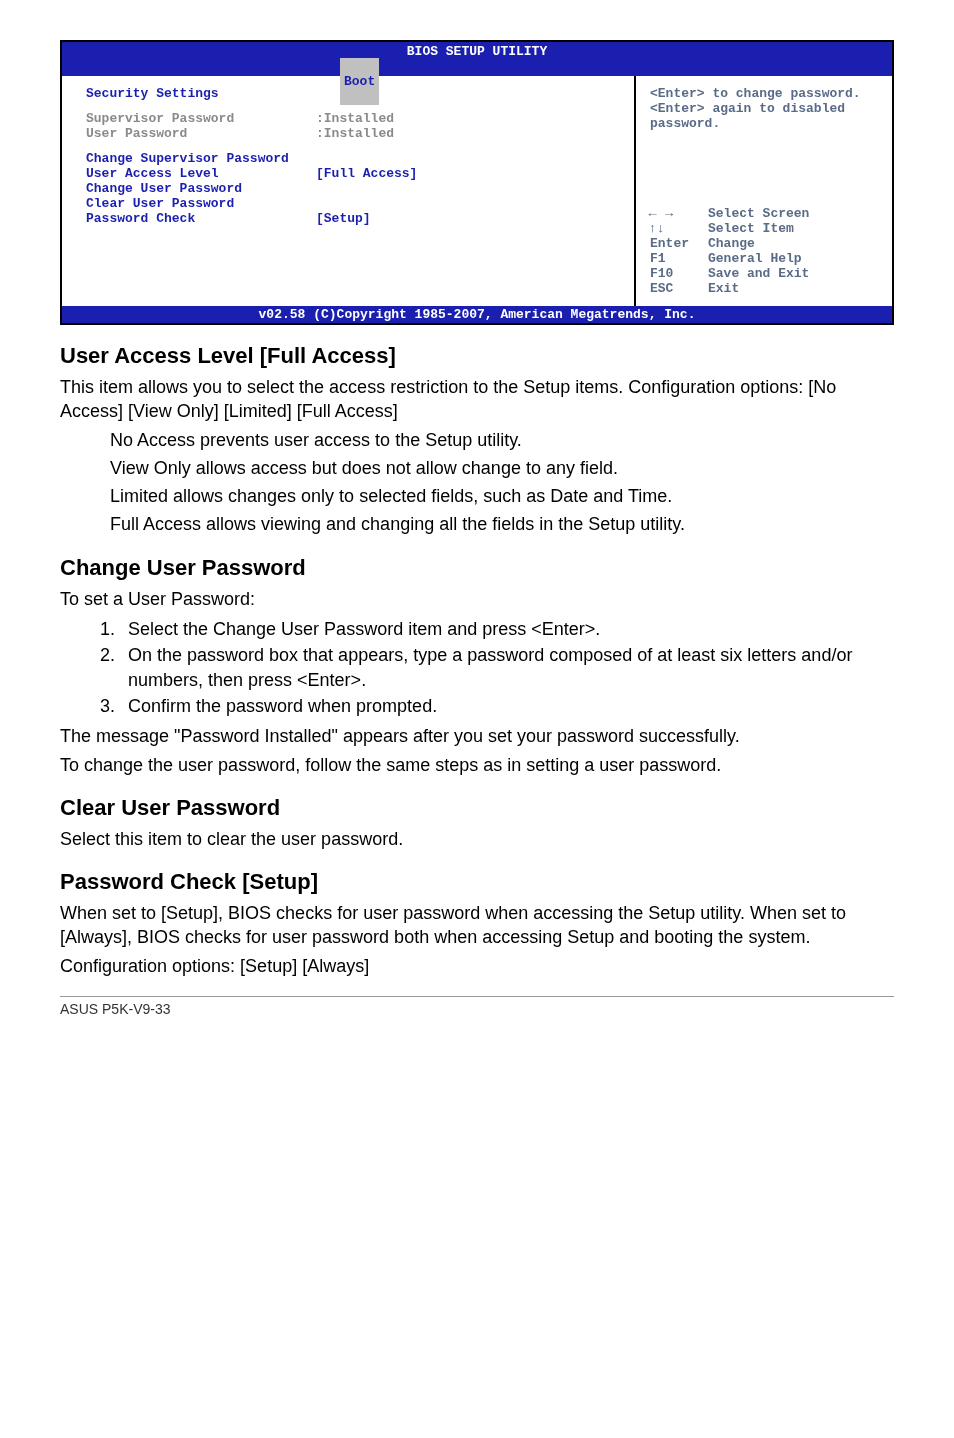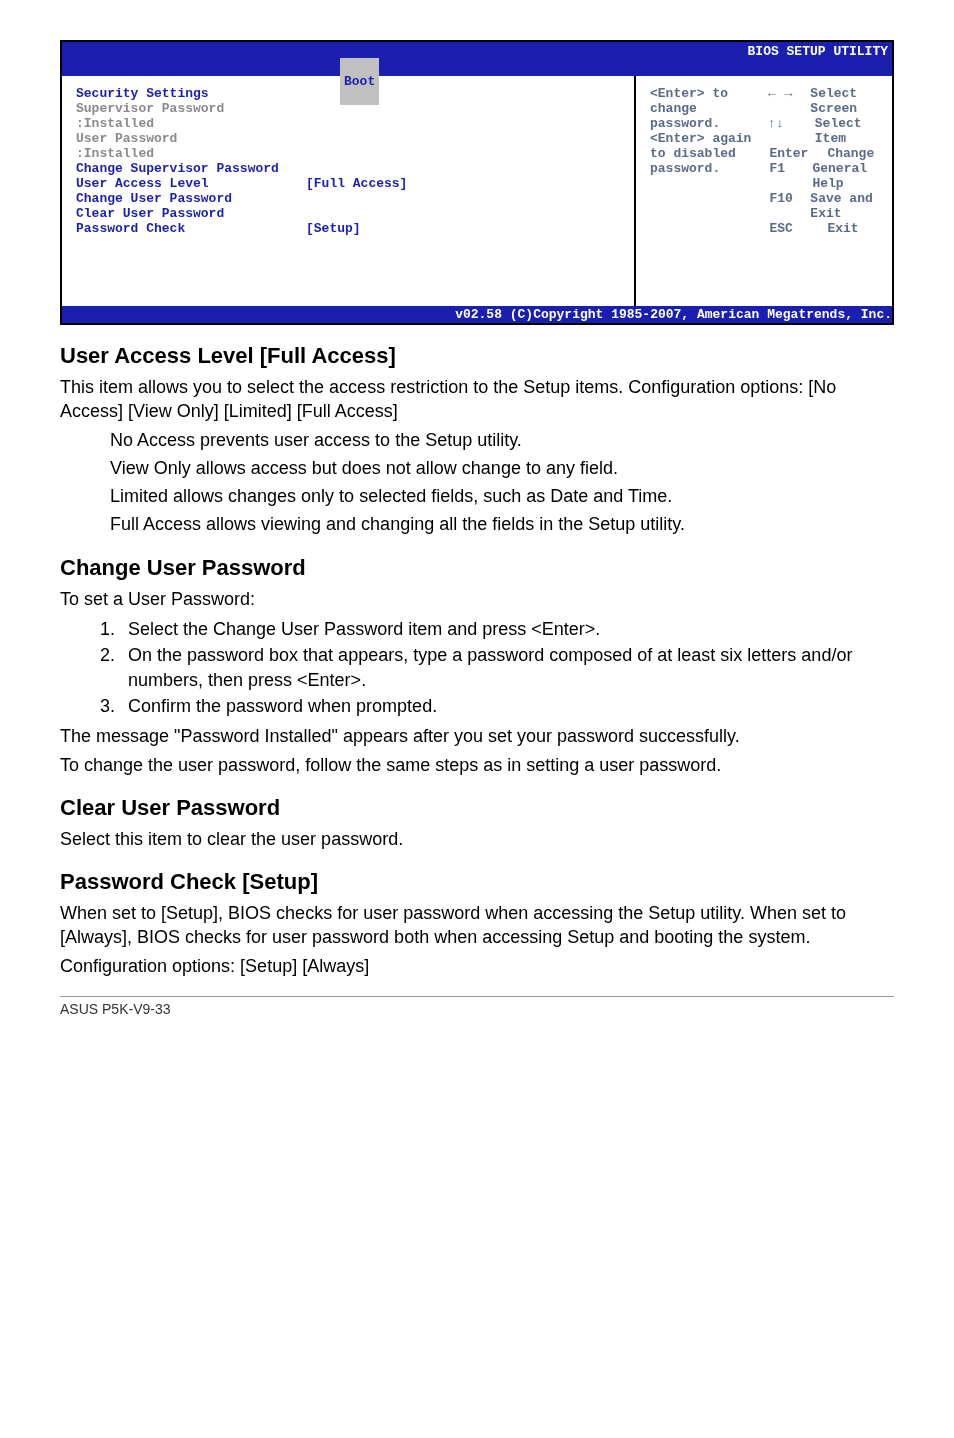--- a/index.html
+++ b/index.html
@@ -24,65 +24,66 @@
   }
   .bios-header {
     background: #1a1faf;
     color: #ffff66;
     padding: 2px 4px;
     position: relative;
     height: 34px;
     box-sizing: border-box;
   }
   .bios-title {
-    text-align: right;
+    text-align: center;
     color: #fff;
     padding-top: 0px;
   }
   .bios-tab {
     display: inline-block;
     background: #c0c0c0;
     color: #1a1faf;
     padding: 16px 4px;
     position: absolute;
     left: 278px;
     top: 16px;
   }
   .bios-body {
     display: flex;
   }
   .bios-main {
     flex: 1;
     border-right: 2px solid #000;
-    padding: 10px 14px;
+    padding: 10px 24px;
     min-height: 230px;
     box-sizing: border-box;
     display: flex;
     flex-direction: column;
+    gap: 10px;
   }
   .bios-help {
     width: 232px;
     padding: 10px 10px 10px 14px;
     color: #5a6b88;
     display: flex;
-    flex-direction: row;
+    flex-direction: column;
     justify-content: space-between;
   }
   .sec-title { color: #1a1faf; }
-  .gray { color: #8a8a8a; flex-direction: column; }
+  .gray { color: #8a8a8a; }
   .blue { color: #1a1faf; }
   .row { display: flex; }
   .lbl { width: 230px; }
   .val { }
   .help-keys { color: #5a6b88; }
   .help-keys .row .key { width: 58px; }
   .bios-footer {
     background: #1a1faf;
     color: #fff;
-    text-align: right;
+    text-align: center;
     padding: 1px 0;
   }
   h2.sect {
     font-size: 22px;
     font-weight: bold;
     margin: 18px 0 6px 0;
   }
   .body-text {
     font-size: 18px;
     line-height: 1.35;

